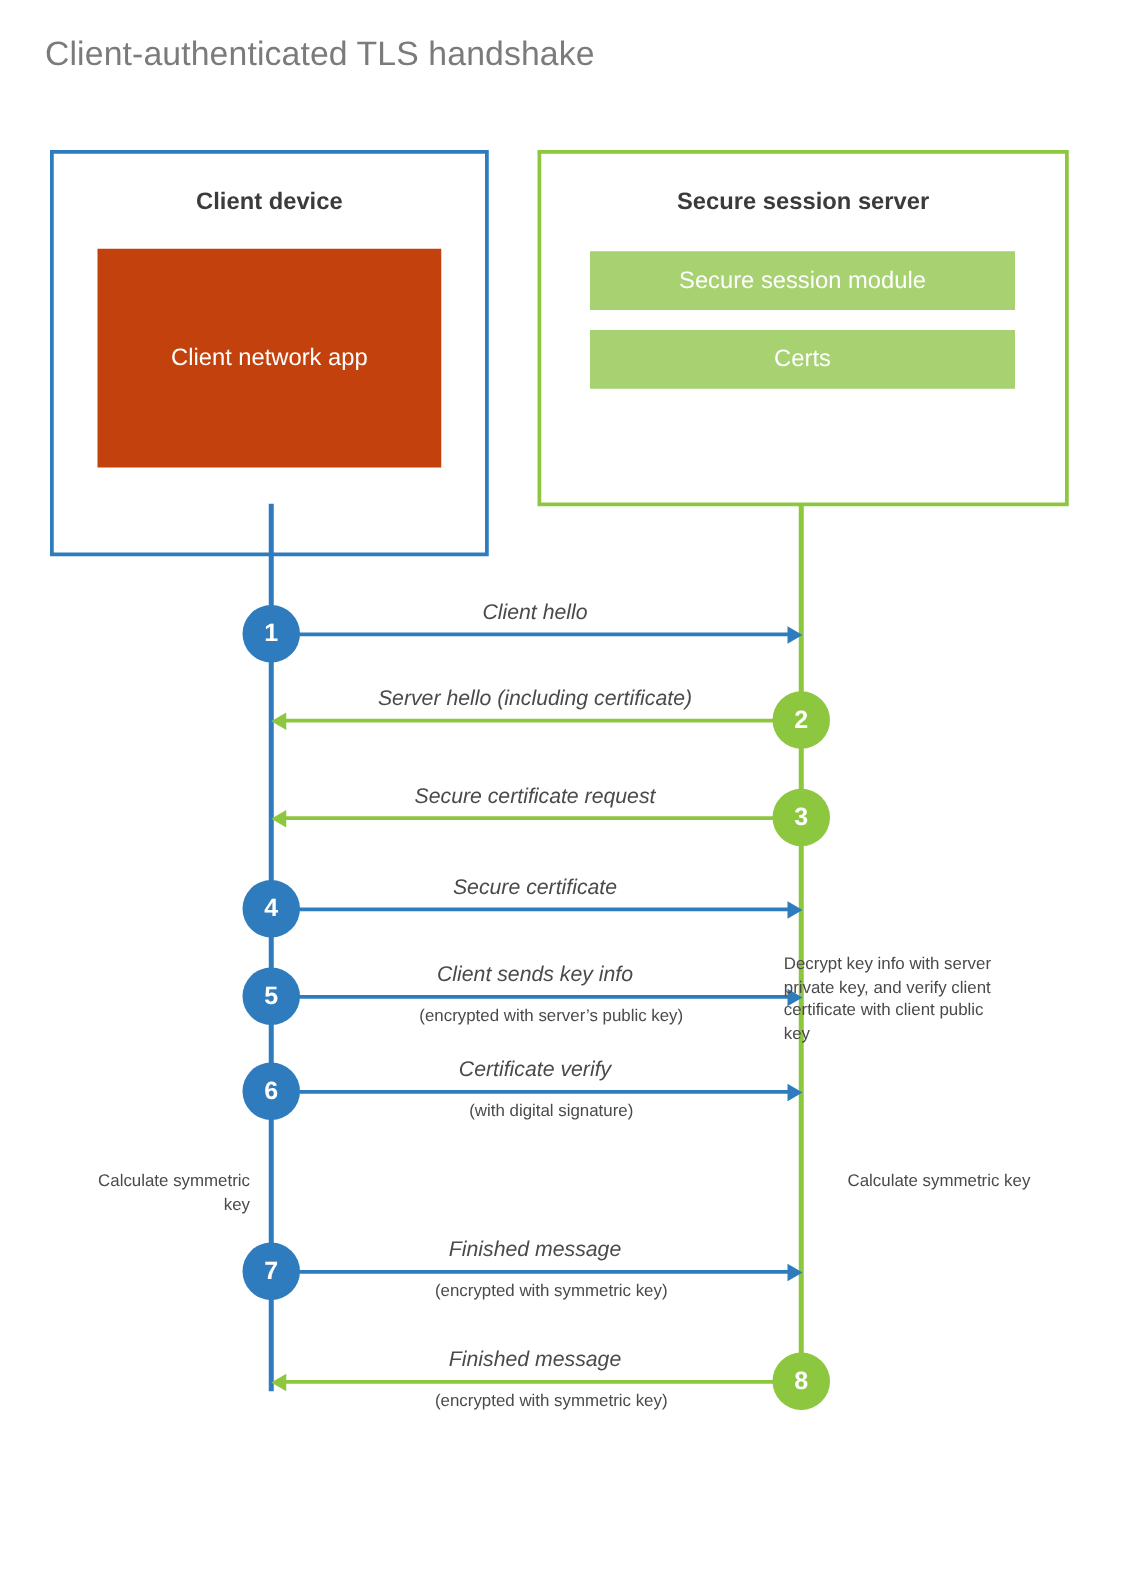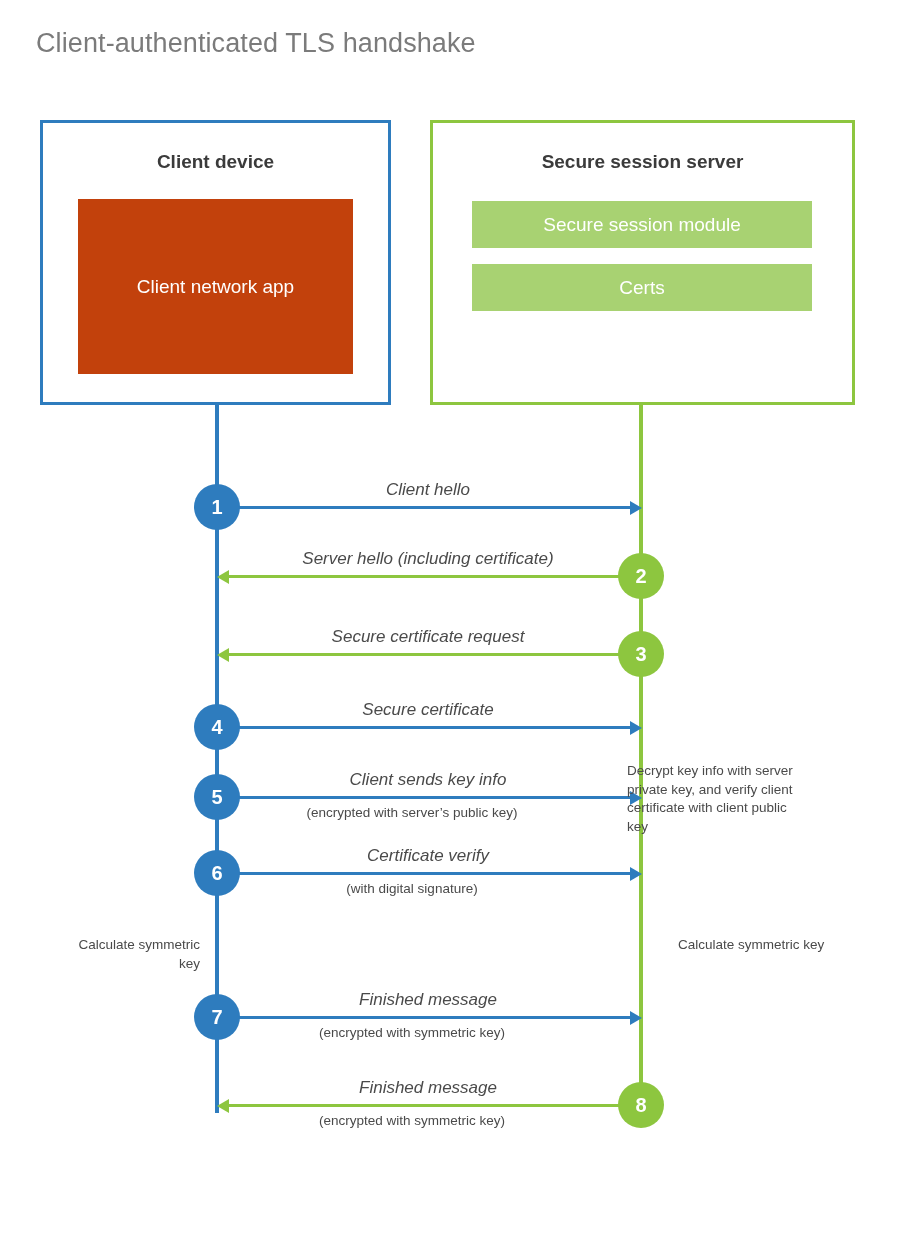--- a/index.html
+++ b/index.html
@@ -35,21 +35,21 @@
   
   .entity-box {
     position: absolute;
     background: #ffffff;
     box-sizing: border-box;
   }
   .entity-box.client {
     left: 40px;
     top: 120px;
     width: 351px;
-    height: 285px;
+    height: 325px;
     border: 3px solid #2e7cbe;
   }
   .entity-box.server {
     left: 430px;
     top: 120px;
     width: 425px;
     height: 285px;
     border: 3px solid #8dc63f;
   }
   .entity-title {
@@ -157,21 +157,21 @@
     width: 422px;
     text-align: center;
     font-size: 17px;
     color: #4a4a4a;
     top: -27px;
     white-space: nowrap;
     font-style: italic;
   }
   .msg-sublabel {
     position: absolute;
-    left: 201px;
+    left: 230px;
     width: 422px;
     text-align: center;
     font-size: 13.5px;
     color: #4a4a4a;
     top: 8px;
     white-space: nowrap;
   }
 
   
   .step-circle {

